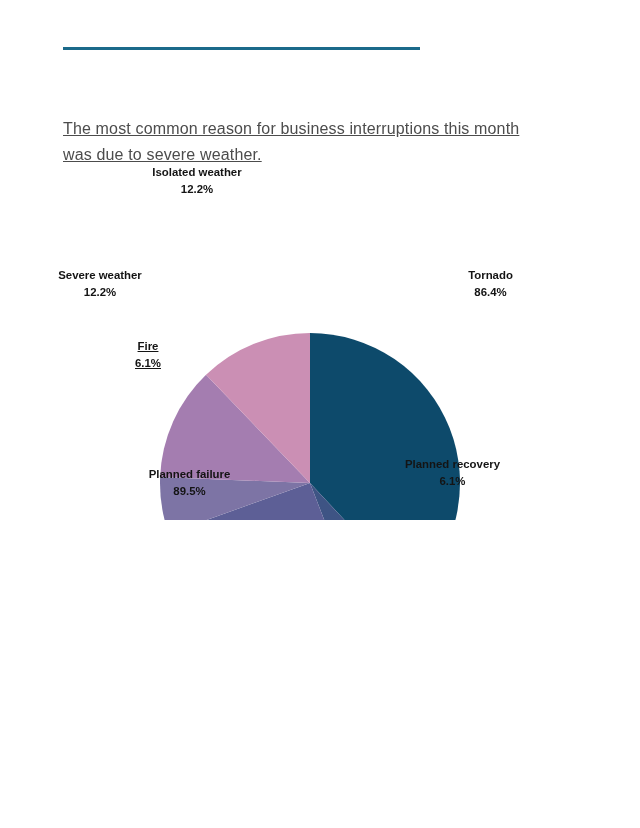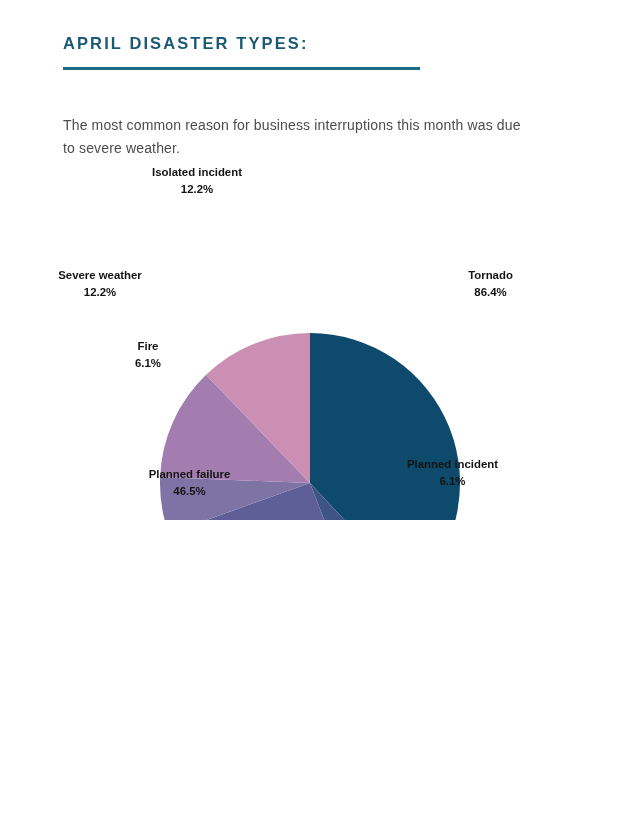--- a/index.html
+++ b/index.html
@@ -38,24 +38,25 @@
     height: 3px;
     background: #1b6a8a;
   }
 
   
   .subtitle {
     position: absolute;
     left: 63px;
     top: 100px;
     width: 466px;
-    font-size: 14px;
+    font-size: 16px;
     line-height: 1.62;
     color: #4c4c4c;
     letter-spacing: 0.15px;
+    text-decoration: underline;
   }
 
   
   .chart-area {
     position: absolute;
     left: 0;
     top: 150px;
     width: 640px;
     height: 370px;
   }
@@ -75,30 +76,29 @@
     white-space: nowrap;
   }
   .slice-label .lab-name { display: block; }
   .slice-label .lab-val  { display: block; }
 
   .lab-align-center .lab-name,
   .lab-align-center .lab-val { text-align: center; }
 
   .lab-isolated         { left: 143px; top: 14px;  width: 108px; }
   .lab-severe           { left: 50px;  top: 97px;  width: 100px; margin-top: 20px; }
-  .lab-fire             { left: 118px; top: 188px; width: 60px;  }
+  .lab-fire             { left: 118px; top: 188px; width: 60px; text-decoration: underline;  }
   .lab-computer         { left: 137px; top: 316px; width: 105px; }
   .lab-planned          { left: 394px; top: 306px; width: 117px; }
   .lab-tornado          { left: 463px; top: 117px; width: 55px;  }
 </style>
 </head>
 <body>
 
 <div class="page-header">
-  <h1 class="page-title">APRIL DISASTER TYPES:</h1>
   <div class="title-rule"></div>
 </div>
 
 <p class="subtitle">The most common reason for business interruptions this month was due to severe weather.</p>
 
 <div class="chart-area">
 
   <svg class="pie-svg" width="640" height="370" viewBox="0 0 640 370">
     <g>
 
@@ -110,41 +110,41 @@
 
       <path fill="#7d74a5" d="M 168.77 383.54 A 150 150 0 0 1 160.12 327.12 L 310 333 Z"></path>
 
       <path fill="#a47db0" d="M 160.12 327.12 A 150 150 0 0 1 206.03 224.87 L 310 333 Z"></path>
 
       <path fill="#cb8fb4" d="M 206.03 224.87 A 150 150 0 0 1 310.00 183.00 L 310 333 Z"></path>
     </g>
   </svg>
 
   <div class="slice-label lab-align-center lab-isolated">
-    <span class="lab-name">Isolated incident</span>
+    <span class="lab-name">Isolated weather</span>
     <span class="lab-val">12.2%</span>
   </div>
 
   <div class="slice-label lab-align-center lab-severe">
     <span class="lab-name">Severe weather</span>
     <span class="lab-val">12.2%</span>
   </div>
 
   <div class="slice-label lab-align-center lab-fire">
     <span class="lab-name">Fire</span>
     <span class="lab-val">6.1%</span>
   </div>
 
   <div class="slice-label lab-align-center lab-computer">
     <span class="lab-name">Planned failure</span>
-    <span class="lab-val">46.5%</span>
+    <span class="lab-val">89.5%</span>
   </div>
 
   <div class="slice-label lab-align-center lab-planned">
-    <span class="lab-name">Planned incident</span>
+    <span class="lab-name">Planned recovery</span>
     <span class="lab-val">6.1%</span>
   </div>
 
   <div class="slice-label lab-align-center lab-tornado">
     <span class="lab-name">Tornado</span>
     <span class="lab-val">86.4%</span>
   </div>
 
 </div>
 

